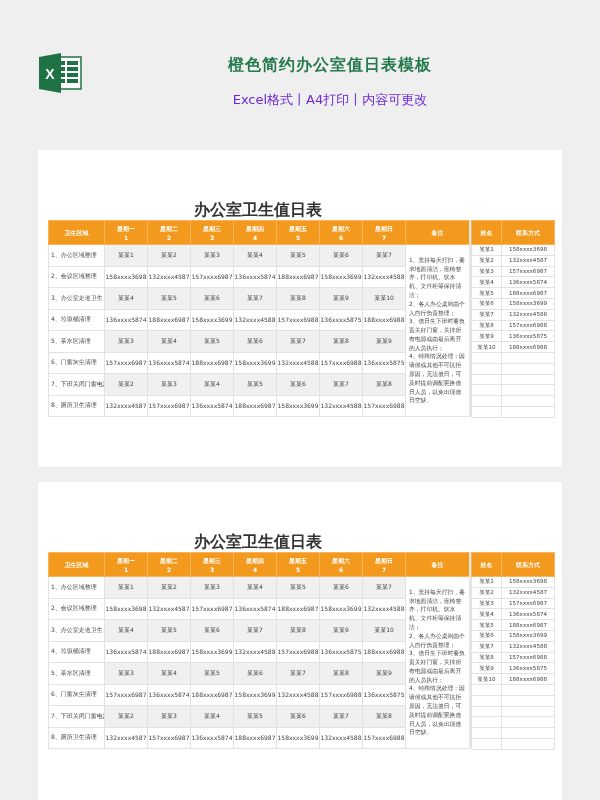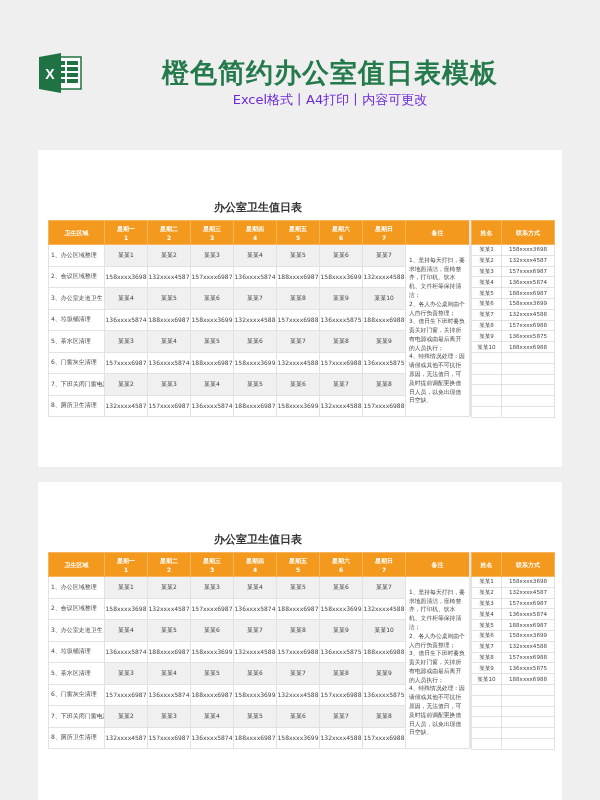--- a/index.html
+++ b/index.html
@@ -1,24 +1,24 @@
 <!DOCTYPE html>
 <html><head>
 <meta charset="utf-8">
 <style>
   * { box-sizing: border-box; margin: 0; padding: 0; }
   html, body { width: 600px; height: 800px; overflow: hidden; background: #efefef; font-family: "DejaVu Sans", "Liberation Sans", sans-serif; }
   .page { position: relative; width: 600px; height: 800px; }
   .excel-icon { position: absolute; left: 37px; top: 52px; width: 46px; height: 42px; }
-  .hdr-title { position: absolute; left: 160px; width: 340px; top: 55px; text-align: center; font-size: 27px; font-weight: bold; color: #257a4c; letter-spacing: 1px; }
+  .hdr-title { position: absolute; left: 160px; width: 340px; top: 55px; text-align: center; font-size: 16px; font-weight: bold; color: #257a4c; letter-spacing: 1px; }
   .hdr-sub { position: absolute; left: 160px; width: 340px; top: 91px; text-align: center; font-size: 13px; color: #6d28d9; }
   .card { position: absolute; left: 38px; width: 524px; background: #fff; box-shadow: 0 0 1px rgba(0,0,0,0.05); }
   .card.c1 { top: 150px; height: 317px; }
   .card.c2 { top: 482px; height: 330px; }
-  .sheet-title { position: absolute; left: 0; width: 440px; text-align: center; font-size: 11px; font-weight: bold; color: #333; }
+  .sheet-title { position: absolute; left: 0; width: 440px; text-align: center; font-size: 16px; font-weight: bold; color: #333; }
   .c1 .sheet-title { top: 50px; }
   .c2 .sheet-title { top: 50px; }
   table { border-collapse: collapse; table-layout: fixed; position: absolute; font-size: 6px; color: #444; }
   table td, table th { border: 1px solid #e2e2e2; text-align: center; vertical-align: middle; overflow: hidden; white-space: nowrap; }
   table th { background: #f39a1e; color: #fff; font-weight: bold; border-color: #f7b45c; font-size: 6px; line-height: 9px; }
   .main { left: 10px; top: 70px; width: 421px; }
   .side { left: 433px; top: 70px; width: 83px; }
   .main th { height: 24px; }
   .main td { height: 21.5px; }
   .main td.area { text-align: left; padding-left: 2px; }

